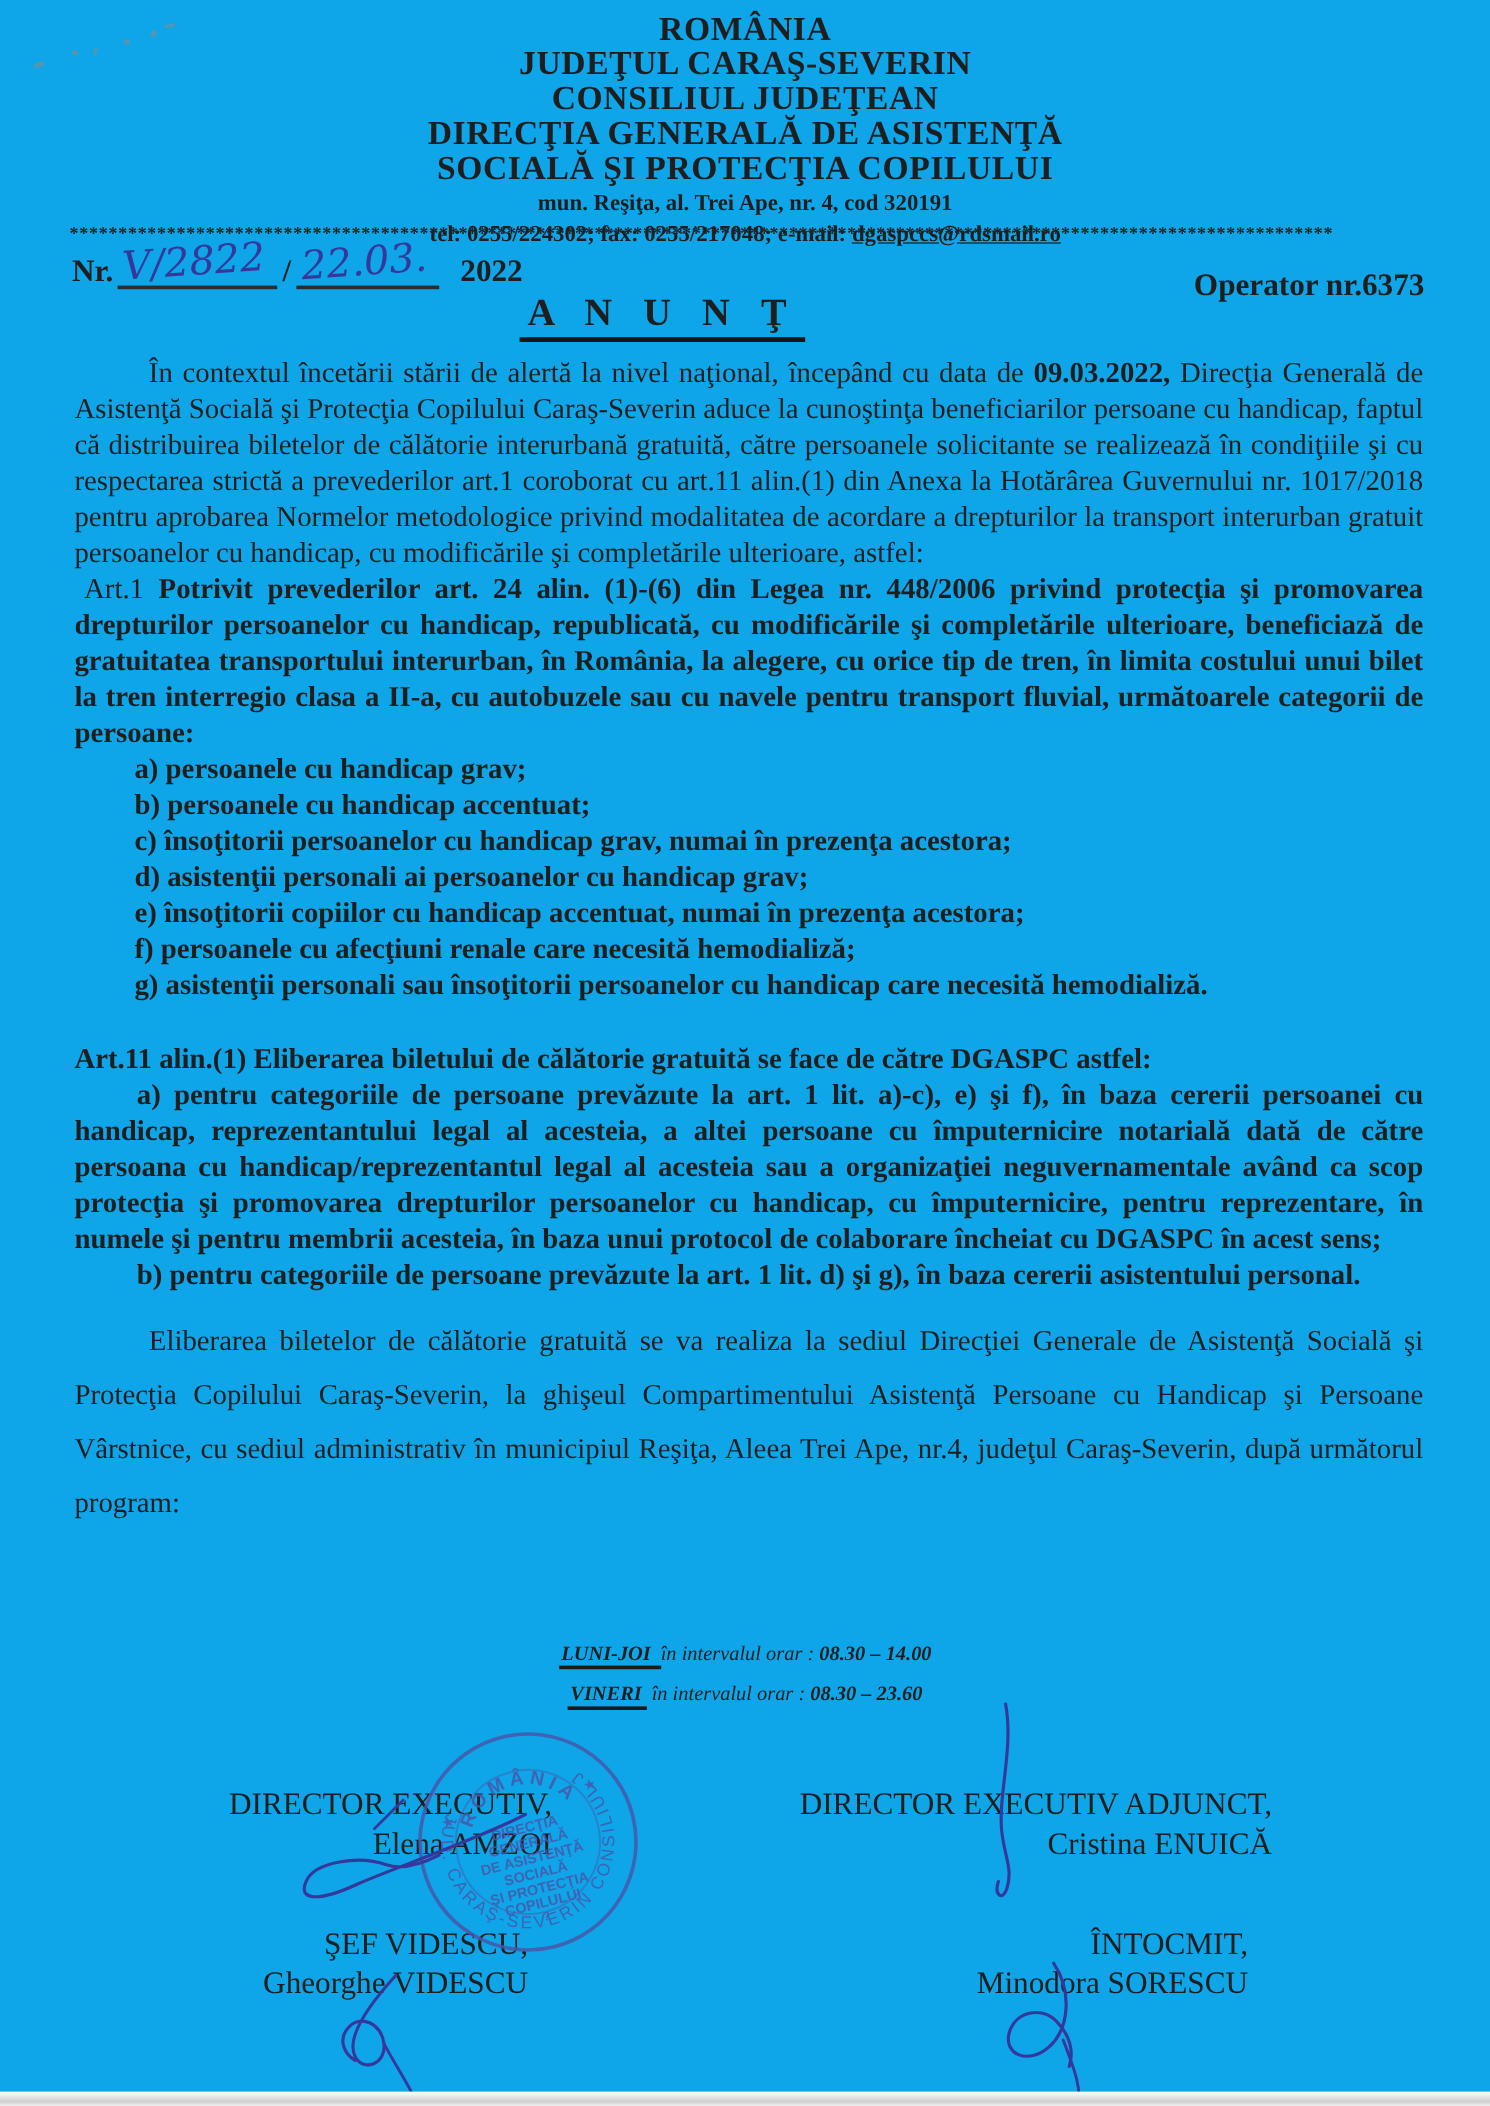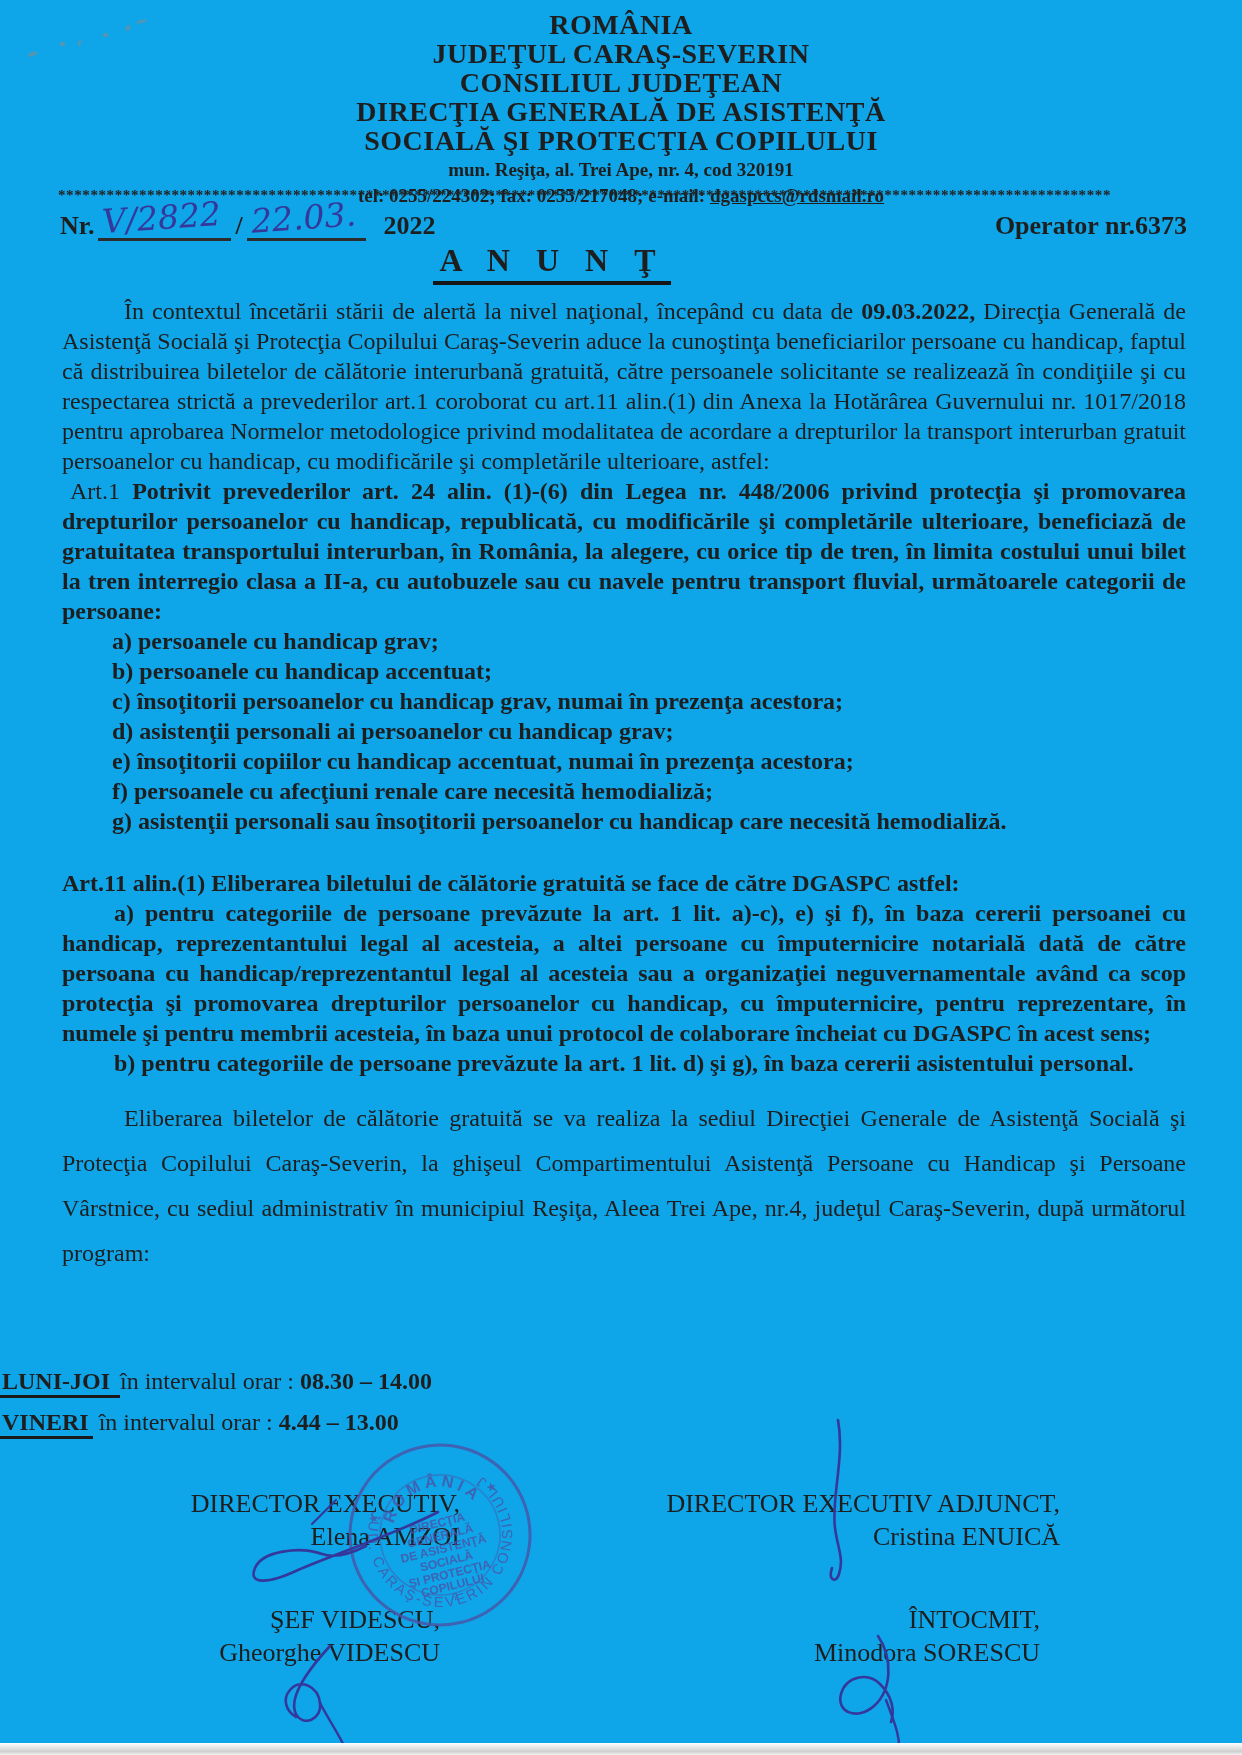--- a/index.html
+++ b/index.html
@@ -32,40 +32,40 @@
   
   .regrow{position:absolute;top:203px;left:60px;right:55px;height:50px;font-size:26px;font-weight:bold;}
   .reg-left{position:absolute;left:0;top:0;display:flex;align-items:flex-end;}
   .hand{
     font-family:"DejaVu Serif",serif;font-style:italic;
     color:var(--pen);font-size:33px;font-weight:normal;
     transform:rotate(-4deg);display:inline-block;line-height:30px;
   }
   .hand-slot{border-bottom:3px solid #2c2c2c;padding:0 10px 2px 4px;margin:0 4px;}
   .reg-year{margin-left:14px;}
-  .reg-op{position:absolute;right:0;top:8px;}
+  .reg-op{position:absolute;right:0;top:20px;}
   
   .title-wrap{position:absolute;top:242px;left:0;right:150px;text-align:center;margin-left:12px;}
   .title-wrap span{
     font-size:32px;font-weight:bold;letter-spacing:9px;
     border-bottom:4px solid #161616;padding:0 6px 3px 6px;
   }
   
   .bodytext{
     position:absolute;top:296px;left:62px;right:56px;
     font-size:24px;line-height:30px;text-align:justify;
   }
   .p-intro{text-indent:62px;}
   .p-art1{text-indent:8px;}
   .law-list{list-style:none;padding-left:50px;font-weight:bold;}
   .p-art11{margin-top:32px;font-weight:bold;}
   .p-art11-item{font-weight:bold;text-indent:52px;}
   .p-closing{margin-top:18px;line-height:45px;text-indent:62px;}
   
-  .schedule{position:absolute;top:1368px;left:0;right:0;font-size:24px;}
+  .schedule{position:absolute;top:1368px;left:0;right:0;text-align:center;font-size:17px;font-style:italic;}
   .schedule .row{margin-bottom:14px;}
   .schedule .day{font-weight:bold;border-bottom:3px solid #1a1a1a;padding:0 4px 1px 2px;}
   .schedule .hours{font-weight:bold;}
   
   .sig{position:absolute;text-align:right;font-size:26px;line-height:33px;}
   .sig-lt{left:40px;top:1487px;width:420px;}
   .sig-rt{left:610px;top:1487px;width:450px;}
   .sig-lb{left:60px;top:1603px;width:380px;}
   .sig-rb{left:640px;top:1603px;width:400px;}
   
@@ -132,21 +132,21 @@
 
     <p class="p-art11">Art.11 alin.(1)  Eliberarea biletului de călătorie gratuită se face de către DGASPC astfel:</p>
     <p class="p-art11-item">a) pentru categoriile de persoane prevăzute la art. 1 lit. a)-c), e) şi f), în baza cererii persoanei cu handicap, reprezentantului legal al acesteia, a altei persoane cu împuternicire notarială dată de către persoana cu handicap/reprezentantul legal al acesteia sau a organizaţiei neguvernamentale având ca scop protecţia şi promovarea drepturilor persoanelor cu handicap, cu împuternicire, pentru reprezentare, în numele şi pentru membrii acesteia, în baza unui protocol de colaborare încheiat cu DGASPC în acest sens;</p>
     <p class="p-art11-item">b) pentru categoriile de persoane prevăzute la art. 1 lit. d) şi g), în baza cererii asistentului personal.</p>
 
     <p class="p-closing">Eliberarea biletelor de călătorie gratuită se va realiza la sediul Direcţiei Generale de Asistenţă Socială şi Protecţia Copilului Caraş-Severin, la ghişeul Compartimentului Asistenţă Persoane cu Handicap şi Persoane Vârstnice, cu sediul administrativ în municipiul Reşiţa, Aleea Trei Ape, nr.4, judeţul Caraş-Severin, după următorul program:</p>
   </div>
 
   <div class="schedule">
     <div class="row"><span class="day">LUNI-JOI </span><span> în intervalul orar : </span><span class="hours">08.30 – 14.00</span></div>
-    <div class="row"><span class="day">VINERI</span><span> în intervalul orar : </span><span class="hours">4.44 – 13.00</span></div>
+    <div class="row"><span class="day">VINERI</span><span> în intervalul orar : </span><span class="hours">08.30 – 23.60</span></div>
   </div>
 
   <div class="sig sig-lt">
     <div>DIRECTOR EXECUTIV,</div>
     <div>Elena  AMZOI</div>
   </div>
   <div class="sig sig-rt">
     <div>DIRECTOR EXECUTIV ADJUNCT,</div>
     <div>Cristina ENUICĂ</div>
   </div>

